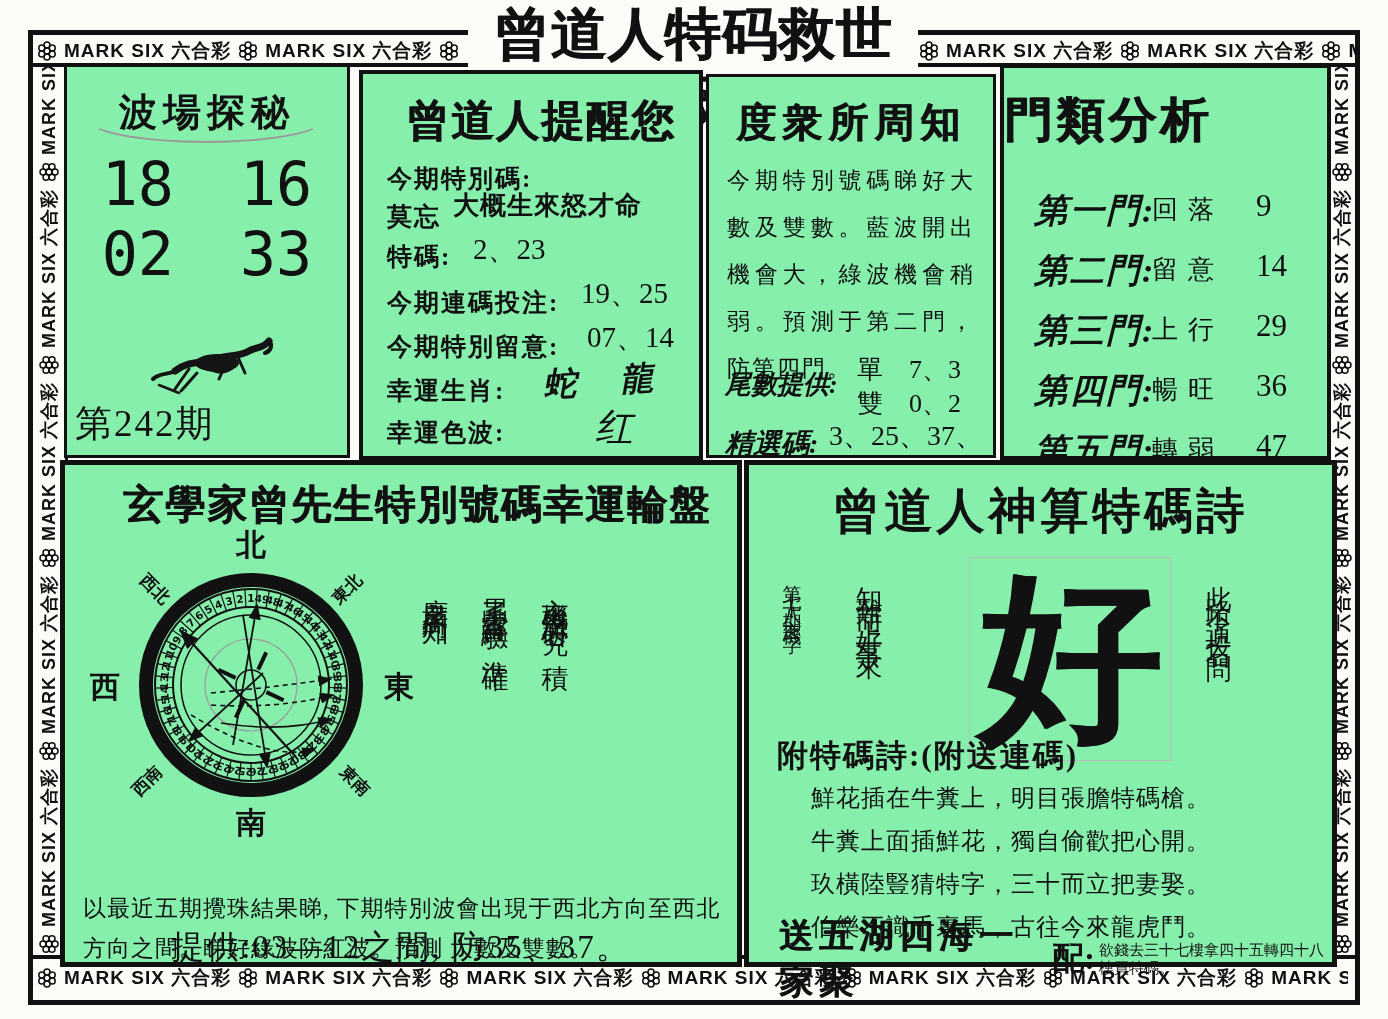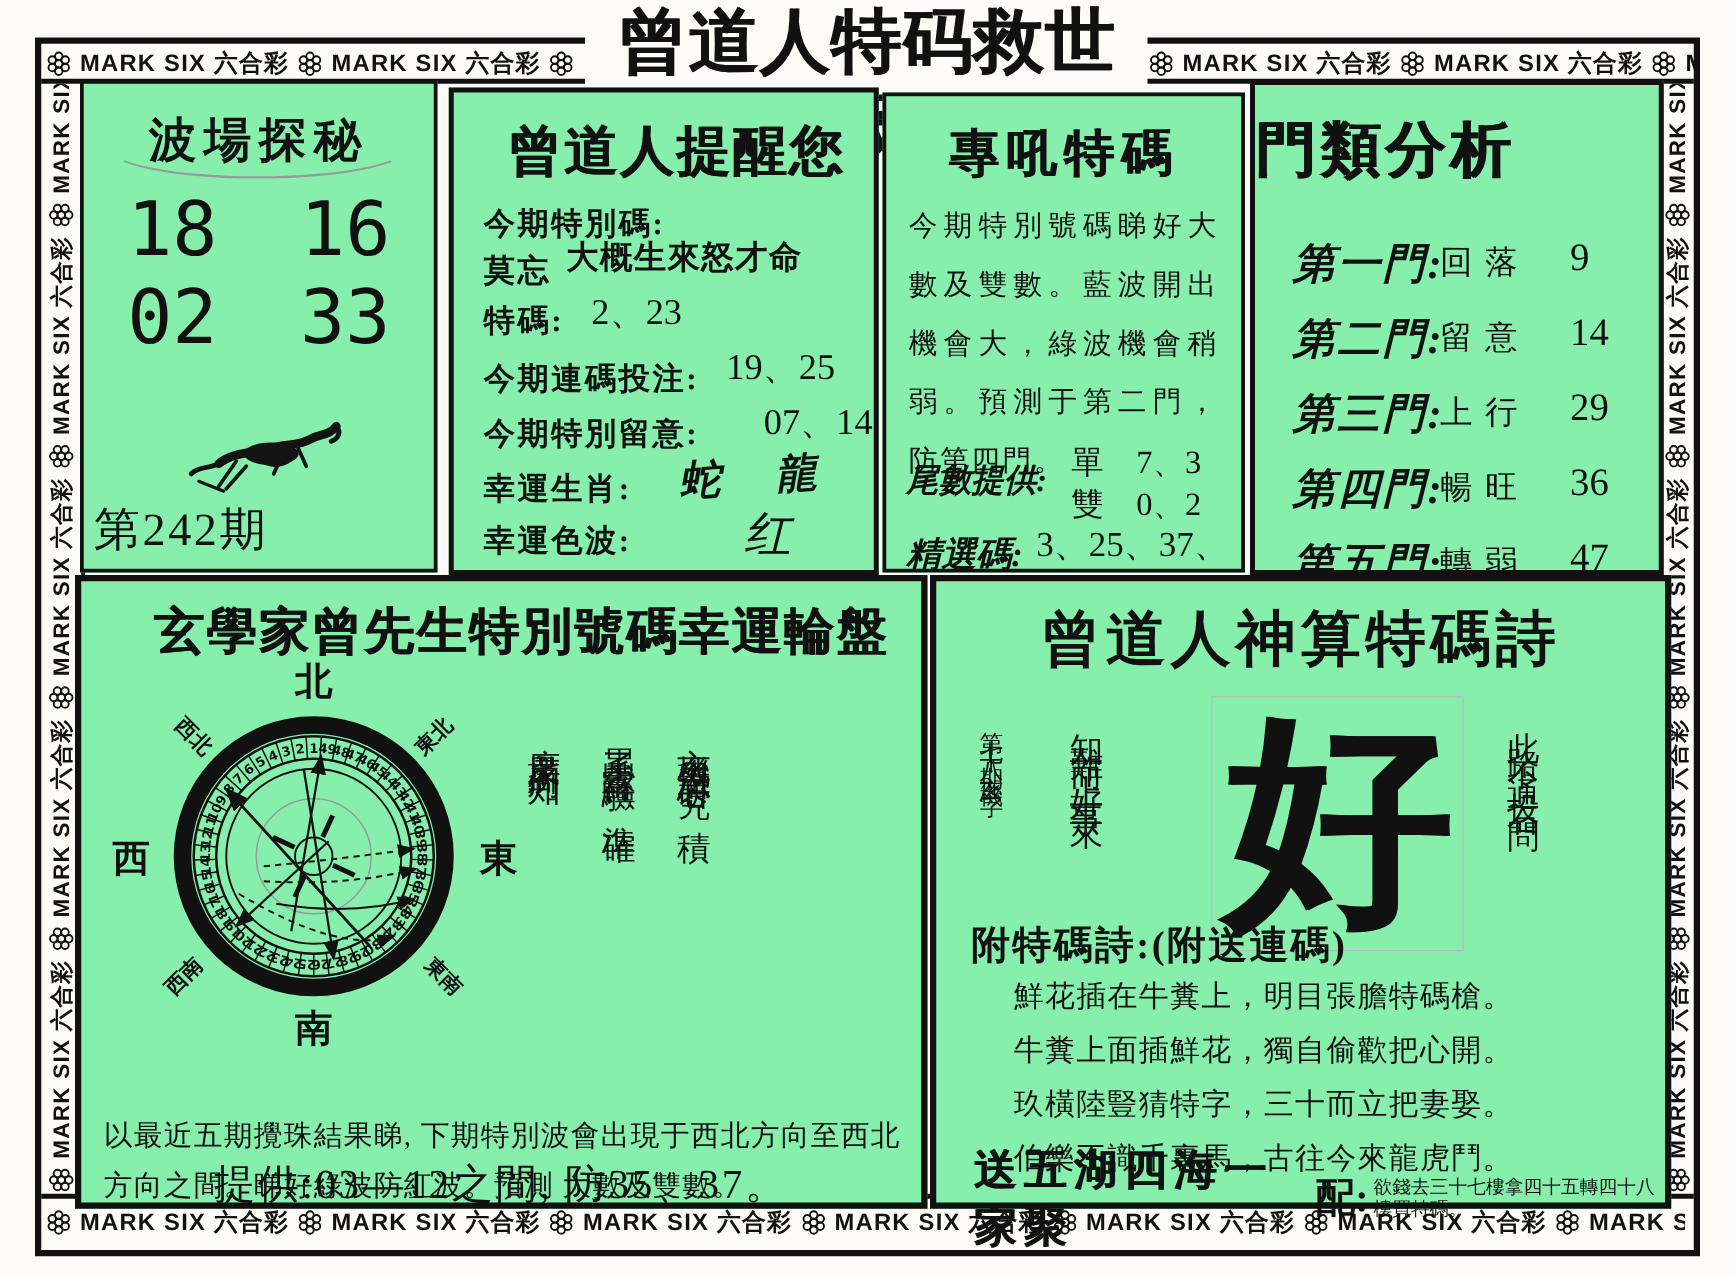--- a/index.html
+++ b/index.html
@@ -50,21 +50,21 @@
 
   
   .b2-title{left:0;right:0;top:18px;text-align:center;font-size:43px;font-weight:900;letter-spacing:2px;
             text-shadow:1px 0 0 currentColor;padding-left:20px;}
   .b2 .lbl{font-weight:900;font-size:25px;letter-spacing:2px;}
   .b2 .val{font-size:29px;}
   .r1{left:24px;top:88px;}
   .r2l{left:24px;top:126px;} .r2v{left:90px;top:114px;font-size:26px;font-weight:900;letter-spacing:1px;}
   .r3l{left:24px;top:166px;} .r3v{left:110px;top:156px;}
   .r4l{left:24px;top:212px;} .r4v{left:218px;top:200px;}
-  .r5l{left:24px;top:256px;} .r5v{left:224px;top:244px;margin-left:24px;}
+  .r5l{left:24px;top:256px;} .r5v{left:224px;top:244px;}
   .r6l{left:24px;top:300px;} .r6v{left:180px;top:284px;font-size:33px;font-style:italic;font-weight:700;
         letter-spacing:44px;transform:rotate(-4deg);}
   .r7l{left:24px;top:342px;} .r7v{left:232px;top:328px;font-size:38px;font-style:italic;}
 
   
   .b3-title{left:0;right:0;top:18px;text-align:center;font-size:40px;font-weight:900;letter-spacing:6px;
             text-shadow:1px 0 0 currentColor;}
   .b3-para{left:18px;top:80px;width:248px;font-size:23px;line-height:47px;text-align:justify;letter-spacing:2px;}
   .b3-taill{left:16px;top:290px;font-weight:900;font-size:26px;font-style:italic;}
   .b3-tailv{left:148px;top:276px;font-size:26px;line-height:34px;}
@@ -394,21 +394,21 @@
     <div class="abs val r4v">19、25</div>
     <div class="abs lbl r5l">今期特別留意:</div>
     <div class="abs val r5v">07、14</div>
     <div class="abs lbl r6l">幸運生肖:</div>
     <div class="abs r6v">蛇龍</div>
     <div class="abs lbl r7l">幸運色波:</div>
     <div class="abs r7v">红</div>
   </div>
 
   <div class="box b3">
-    <div class="abs b3-title">專吼特碼</div>
+    <div class="abs b3-title">度衆所周知</div>
     <div class="abs b3-para">今期特別號碼睇好大數及雙數。藍波開出機會大，綠波機會稍弱。預測于第二門，防第四門。</div>
     <div class="abs b3-taill">尾數提供:</div>
     <div class="abs b3-tailv">
       <div>單　7、3</div>
       <div>雙　0、2</div>
     </div>
     <div class="abs b3-sell">精選碼:</div>
     <div class="abs b3-selv">3、25、37、48</div>
   </div>
 

